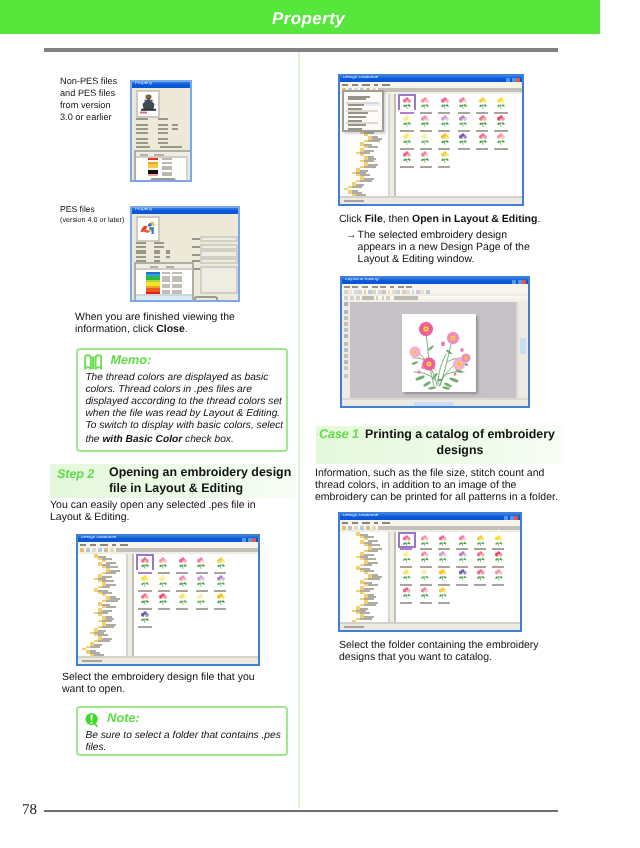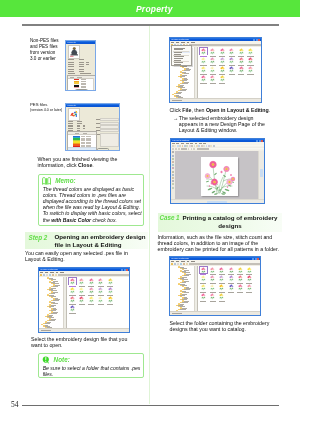--- a/index.html
+++ b/index.html
@@ -36,21 +36,21 @@
 </style>
 </head>
 <body>
 
 <div class="banner">
   <div class="t">Property</div>
 </div>
 <div class="toprule"></div>
 <div class="vdiv"></div>
 <div class="botrule"></div>
-<div class="pageno">54</div>
+<div class="pageno">78</div>
 
 <div class="abs cap" style="left:30px;top:38px;width:31px;">Non-PES files and PES files from version 3.0 or earlier</div>
 <div class="abs" style="left:30px;top:102px;width:40px;">
     <div style="font-size:4.3px;line-height:1.35;color:#111;">PES files</div>
     <div style="font-size:3.6px;line-height:1.35;color:#111;">(version 4.0 or later)</div>
   </div>
 
 <p class="abs bd" style="left:37.5px;top:155.5px;width:82px;"><span>When you are finished viewing the information, click </span><span class="b">Close</span><span>.</span></p>
 
 <div class="box" style="left:37.5px;top:173.5px;width:106.5px;height:52.5px;">

